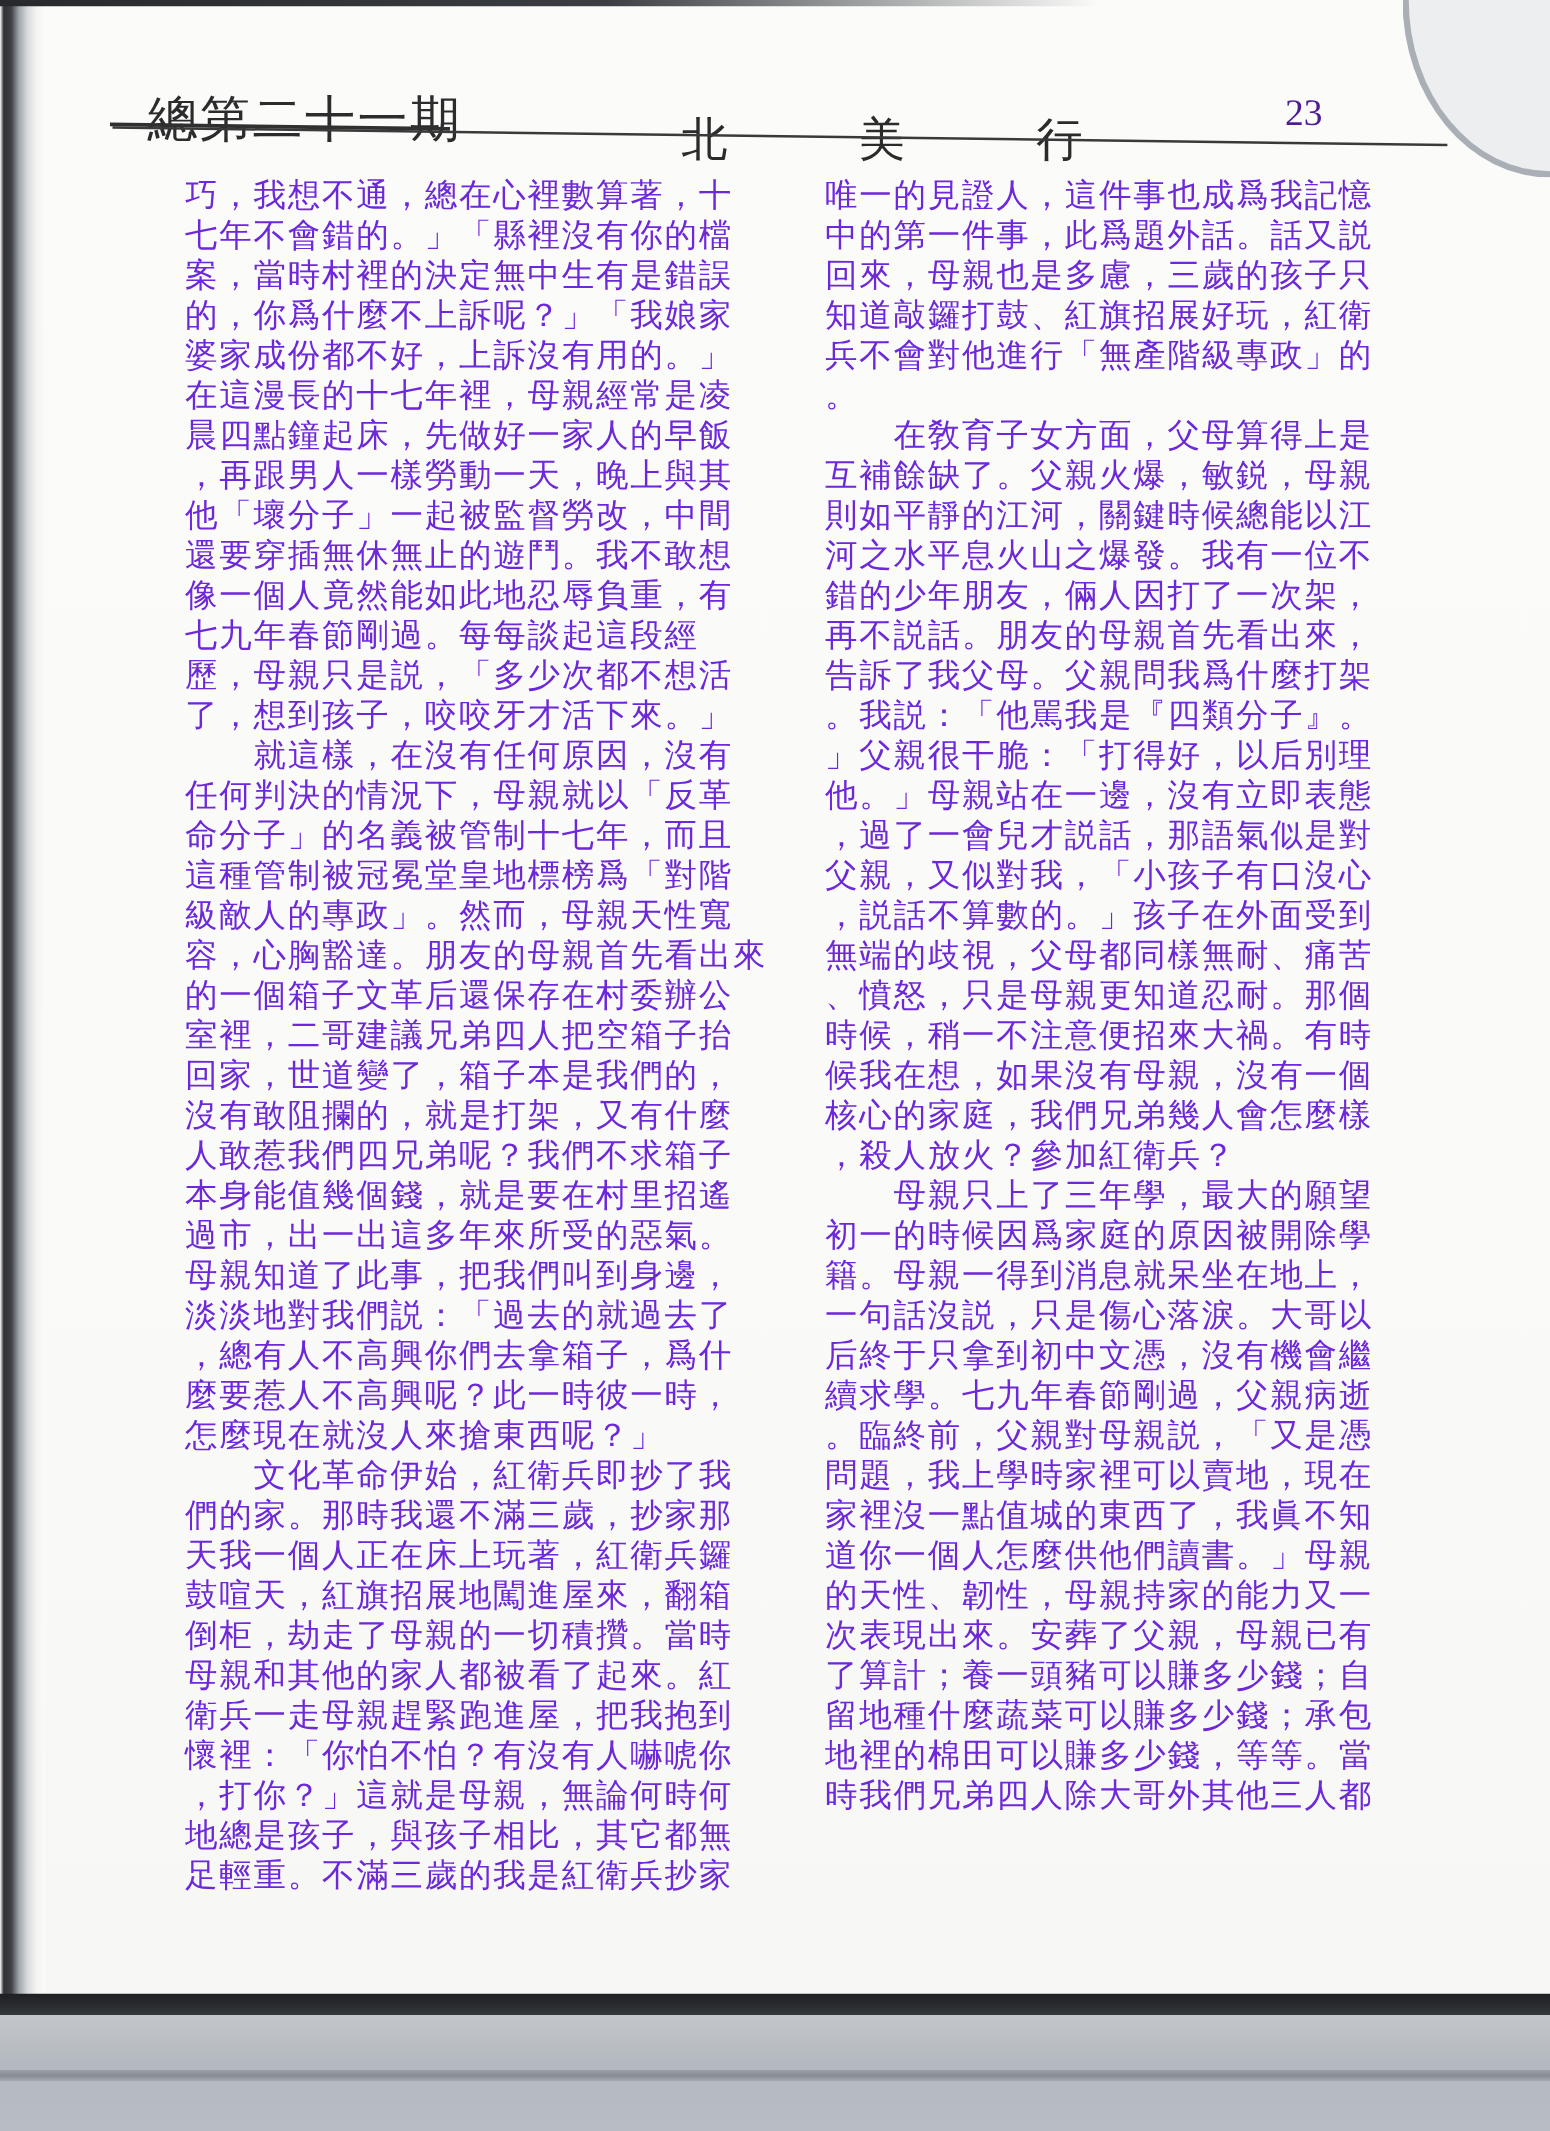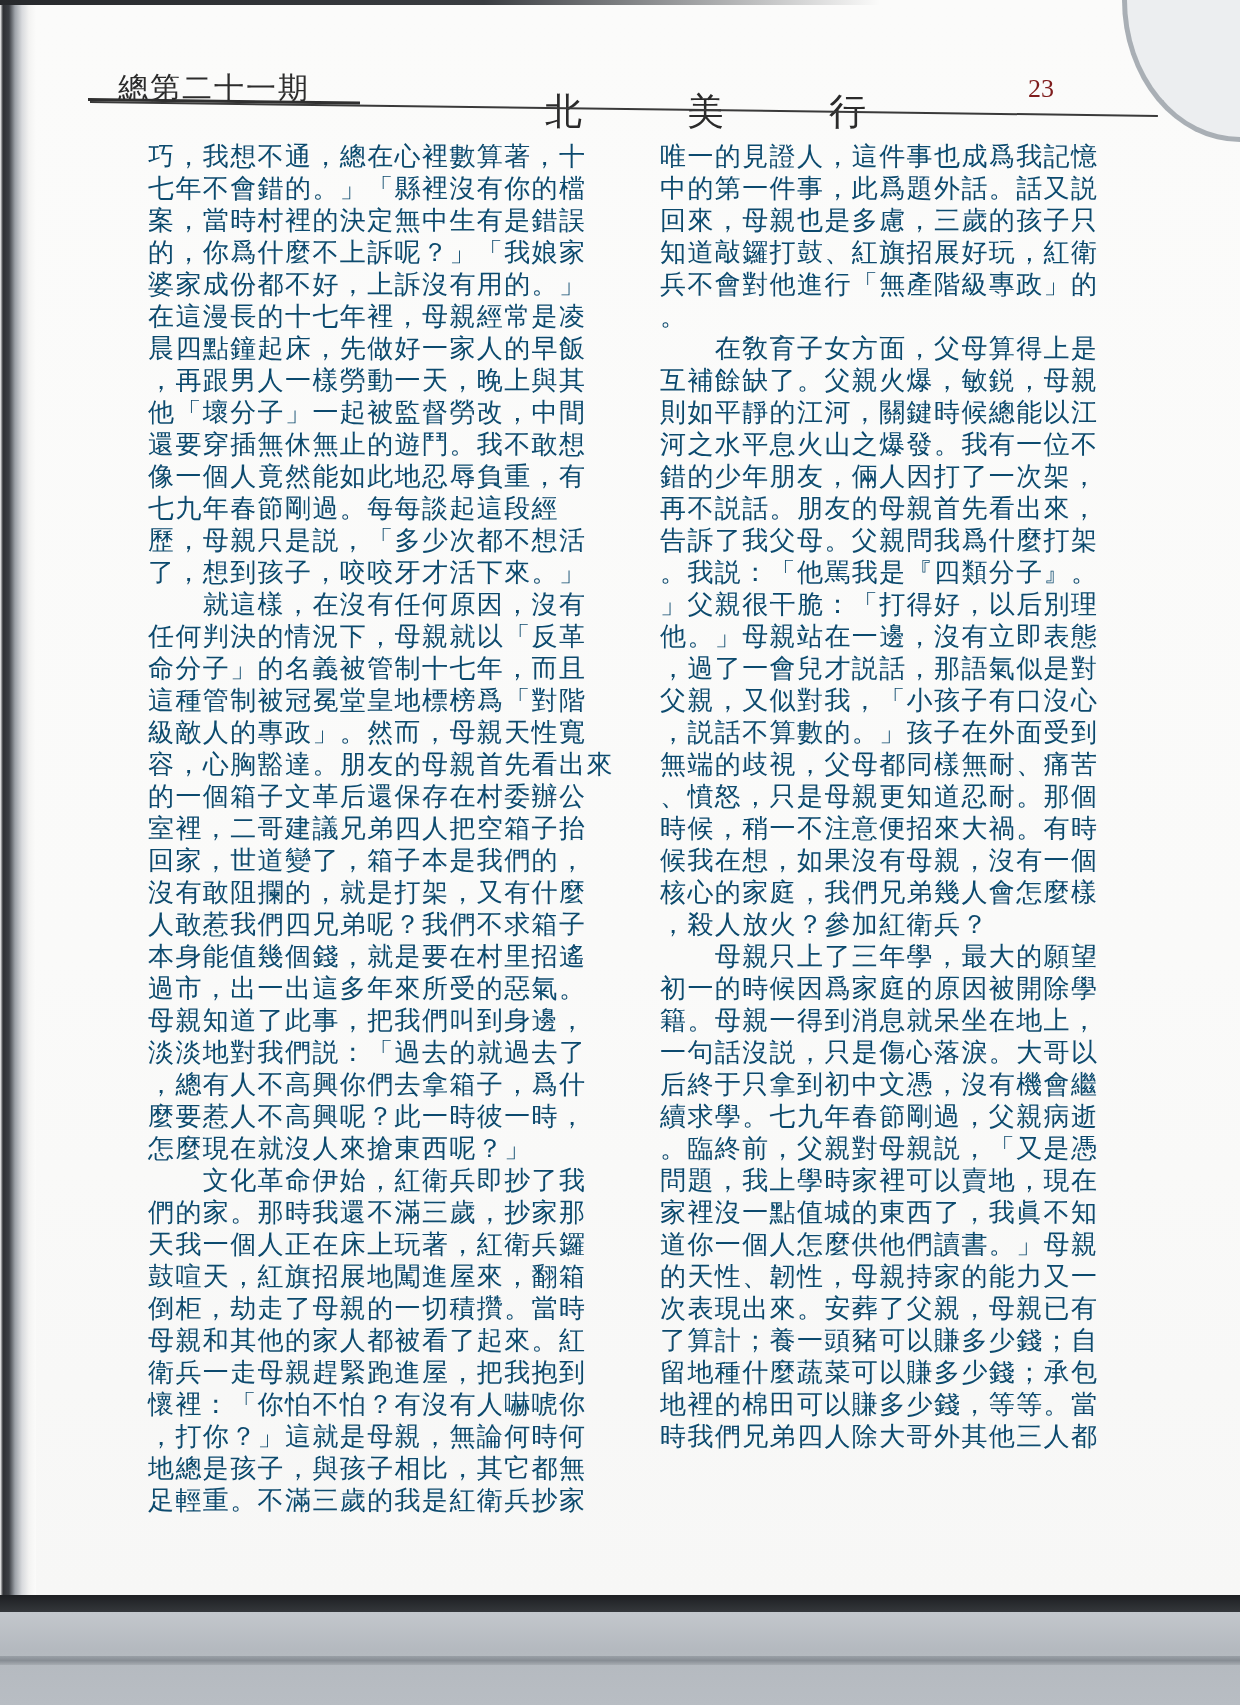--- a/index.html
+++ b/index.html
@@ -40,42 +40,42 @@
     position:absolute;left:0;top:1612px;width:1240px;height:93px;
     background:linear-gradient(180deg,#c3c7cc 0%,#b4b9bf 40%,#b8bdc3 100%);
   }
   .scan-bottom-line{
     position:absolute;left:0;top:1656px;width:1240px;height:9px;
     background:linear-gradient(180deg,#9aa0a7,#878d94 50%,#a7acb2);
   }
   
   .issue{
     position:absolute;left:118px;top:68px;
-    font-size:30px;color:#2c2c2c;letter-spacing:2px;white-space:nowrap;
+    font-size:40px;color:#2c2c2c;letter-spacing:2px;white-space:nowrap;
   }
   .journal-title{
     position:absolute;left:545px;top:58px;
     font-size:37px;color:#2b2b2b;letter-spacing:34px;white-space:nowrap;margin-top:29px;
   }
   .page-number{
     position:absolute;left:1028px;top:74px;
-    font-size:26px;color:#7f1d1d;
+    font-size:30px;color:#4c1d95;
   }
   .header-rule{
     position:absolute;left:90px;top:101px;width:1068px;height:2px;
     background:#3a3a3a;transform:rotate(0.75deg);transform-origin:left center;
   }
   .header-rule-thick{
     position:absolute;left:88px;top:98px;width:272px;height:3px;
     background:#303030;transform:rotate(0.75deg);transform-origin:left center;
   }
   
   .col{
     position:absolute;top:141px;width:442px;
-    font-size:26px;line-height:32px;color:#0c4a6e;
+    font-size:26px;line-height:32px;color:#6d28d9;
     letter-spacing:1.4px;
   }
   .col-left{left:148px;}
   .col-right{left:660px;}
   .line{height:32px;white-space:nowrap;}
 </style>
 </head>
 <body>
 
 <div class="paper"></div>

